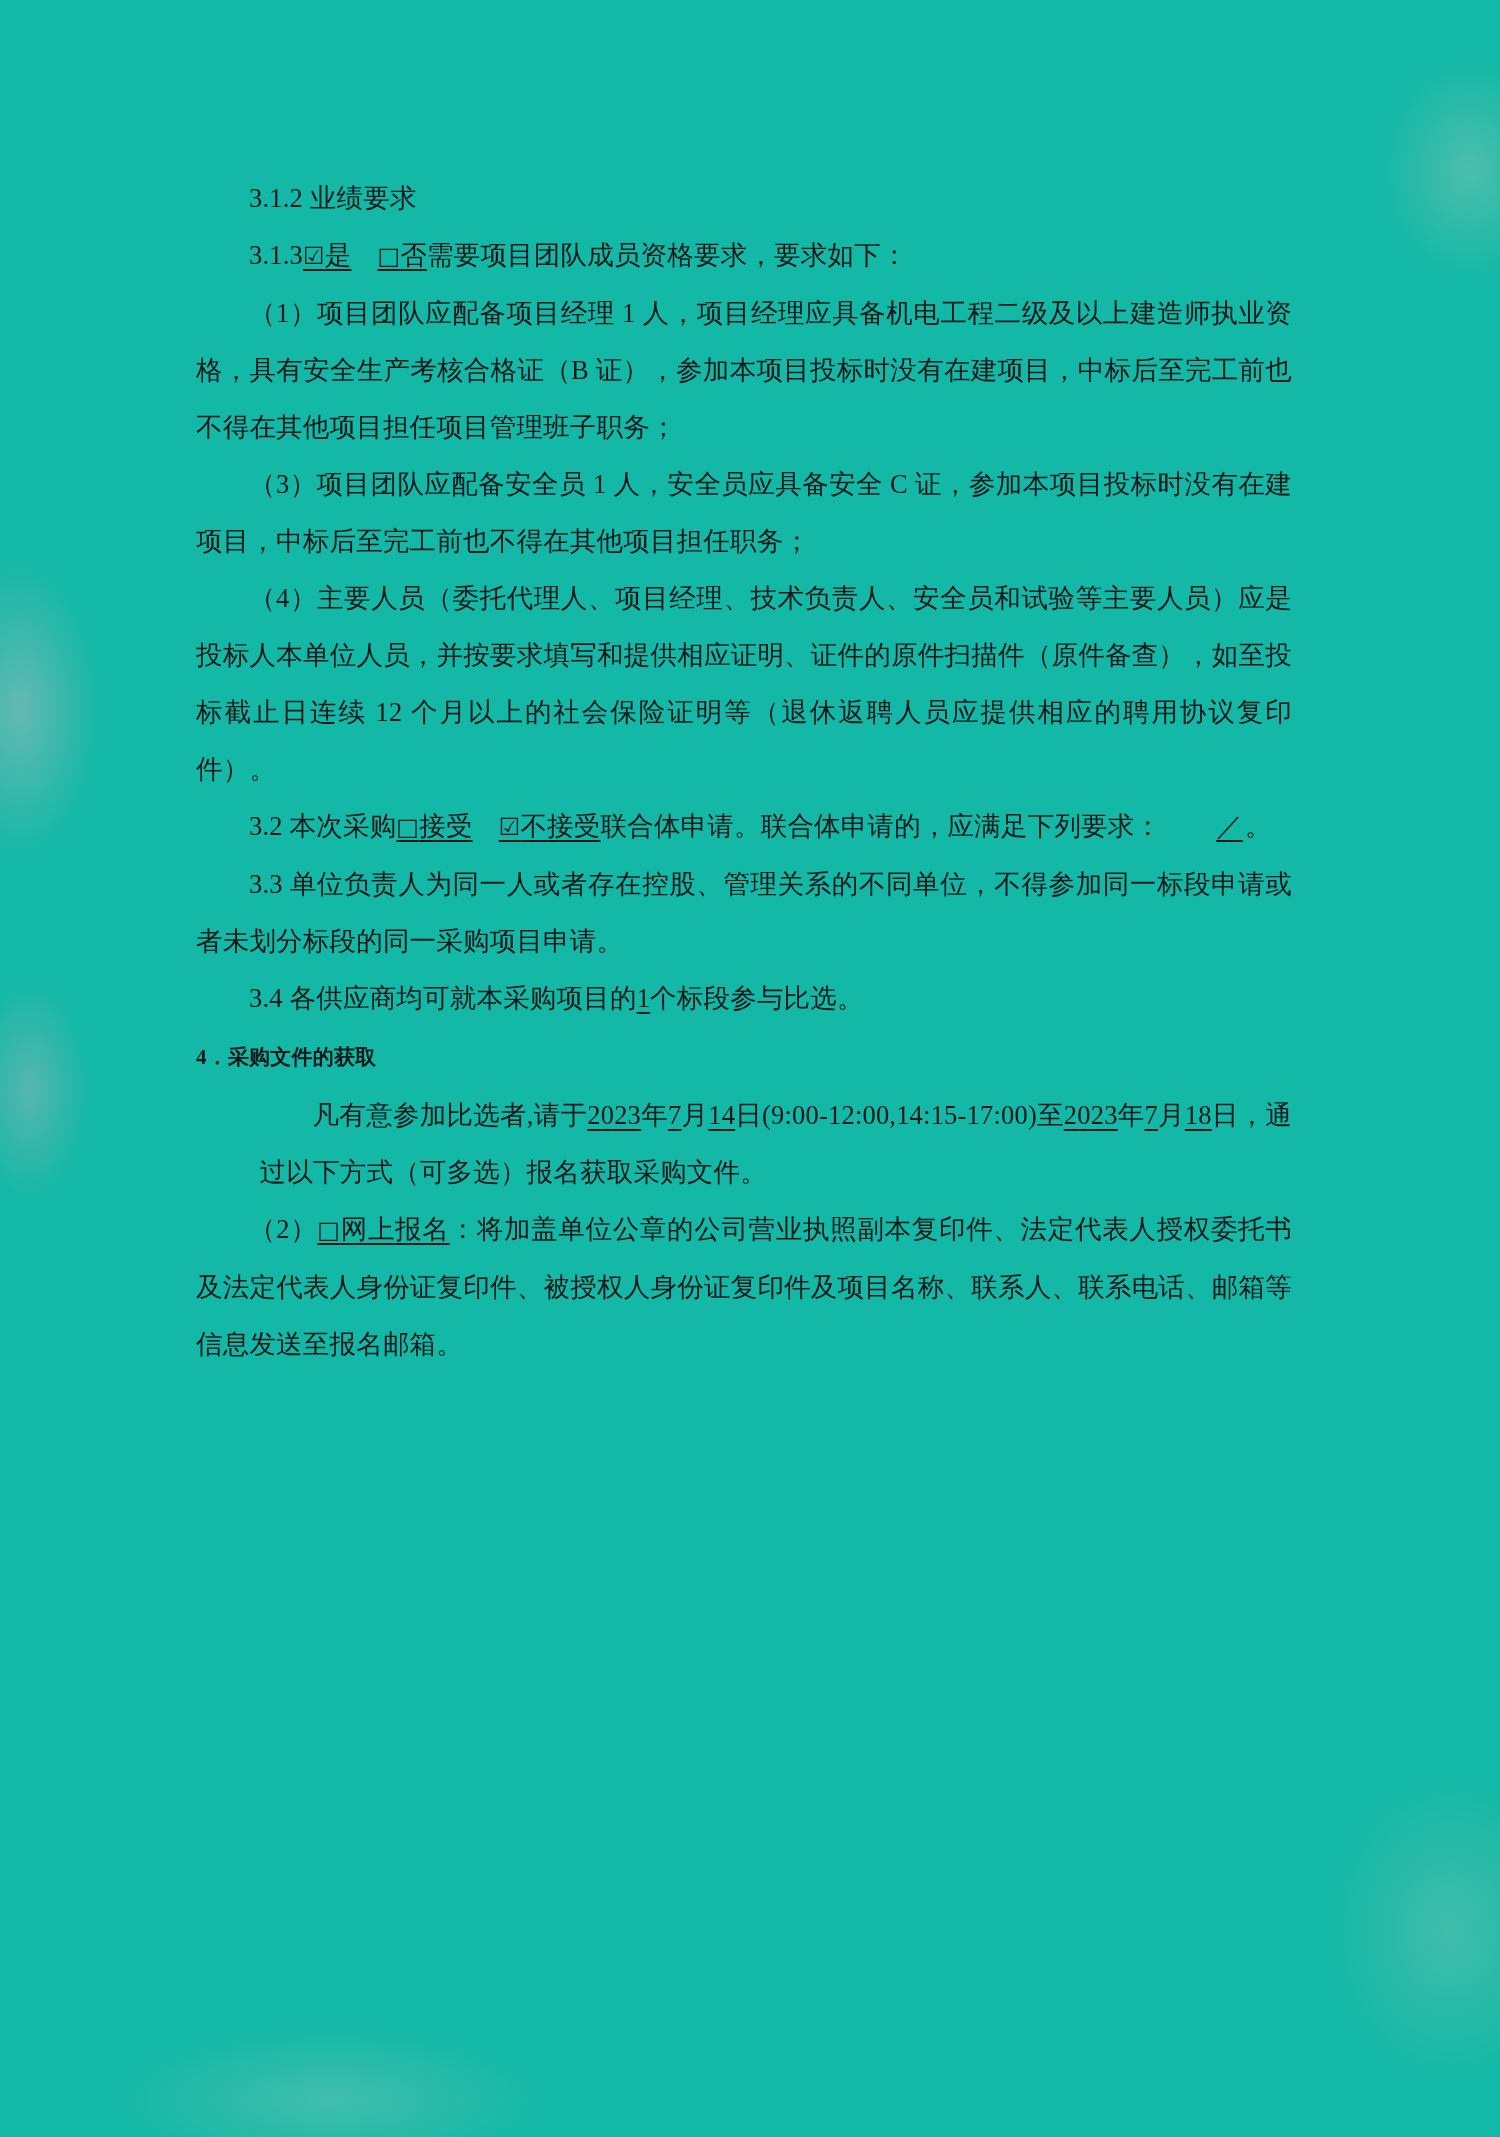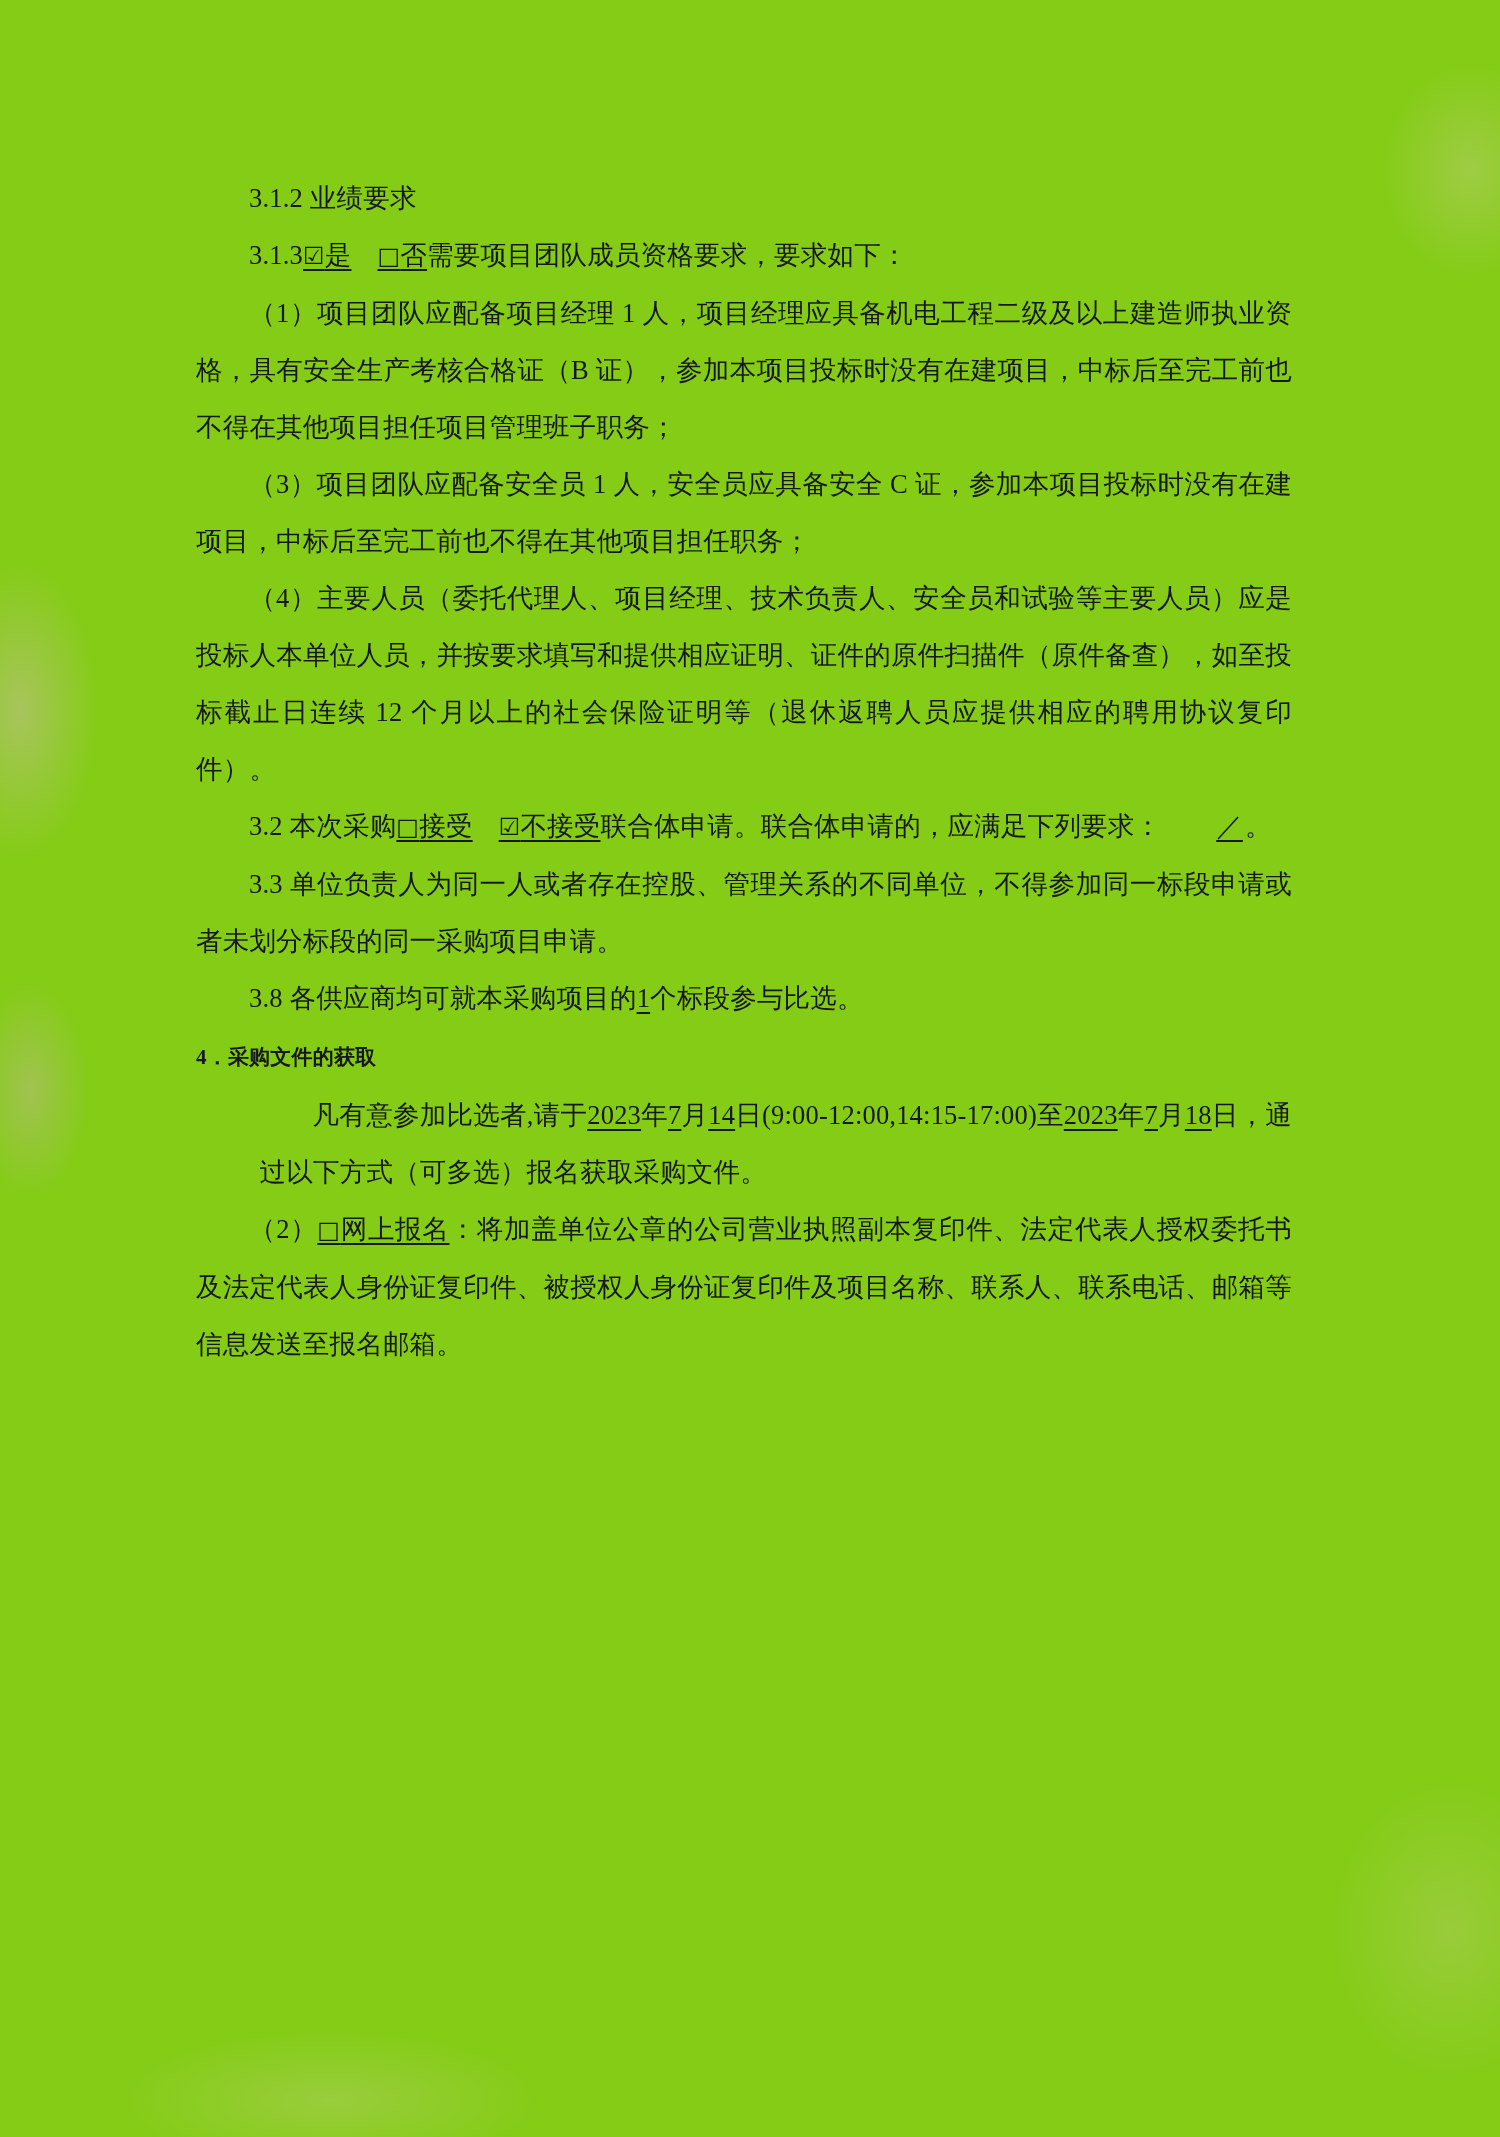--- a/index.html
+++ b/index.html
@@ -12,21 +12,21 @@
     height: 2137px;
     position: relative;
     font-family: "Liberation Serif", "DejaVu Serif", serif;
     color: #17181a;
     overflow: hidden;
   }
   
   #page {
     position: absolute;
     inset: 0;
-    background: #84cc16;
+    background: #14b8a6;
   }
   
   .blotch {
     position: absolute;
     border-radius: 50%;
     pointer-events: none;
   }
   .b1 { left: -60px; top: 560px; width: 160px; height: 300px; background: radial-gradient(ellipse at center, rgba(222,186,196,0.40), rgba(255,255,255,0) 70%); }
   .b2 { left: -30px; top: 980px; width: 120px; height: 220px; background: radial-gradient(ellipse at center, rgba(214,178,190,0.35), rgba(255,255,255,0) 70%); }
   .b3 { left: 1380px; top: 60px; width: 180px; height: 220px; background: radial-gradient(ellipse at center, rgba(226,205,186,0.28), rgba(255,255,255,0) 70%); }
@@ -84,21 +84,21 @@
     <p class="ind">（3）项目团队应配备安全员 1 人，安全员应具备安全 C 证，参加本项目投标时没有在建项目，中标后至完工前也不得在其他项目担任职务；</p>
     <p class="ind">（4）主要人员（委托代理人、项目经理、技术负责人、安全员和试验等主要人员）应是投标人本单位人员，并按要求填写和提供相应证明、证件的原件扫描件（原件备查），如至投标截止日连续 12 个月以上的社会保险证明等（退休返聘人员应提供相应的聘用协议复印件）。</p>
 
     <p class="ind">
       <span>3.2 本次采购</span><span class="u nowrap"><span class="box">□</span><span>接受</span><span class="gap"></span><span class="box">☑</span><span>不接受</span></span><span>联合体申请。联合体申请的，应满足下列要求：</span><span class="u slash">／</span><span>。</span>
     </p>
 
     <p class="ind">3.3 单位负责人为同一人或者存在控股、管理关系的不同单位，不得参加同一标段申请或者未划分标段的同一采购项目申请。</p>
 
     <p class="ind">
-      <span>3.8 各供应商均可就本采购项目的</span><span class="u">1</span><span>个标段参与比选。</span>
+      <span>3.4 各供应商均可就本采购项目的</span><span class="u">1</span><span>个标段参与比选。</span>
     </p>
 
     <p class="heading">4．采购文件的获取</p>
 
     <p class="ind-wide">
       <span>凡有意参加比选者,请于</span><span class="u">2023</span><span>年</span><span class="u">7</span><span>月</span><span class="u">14</span><span>日</span><span>(9:00-12:00,14:15-17:00)</span><span>至</span><span class="u">2023</span><span>年</span><span class="u">7</span><span>月</span><span class="u">18</span><span>日</span><span>，通过以下方式（可多选）报名获取采购文件。</span>
     </p>
 
 
     <p class="ind">

